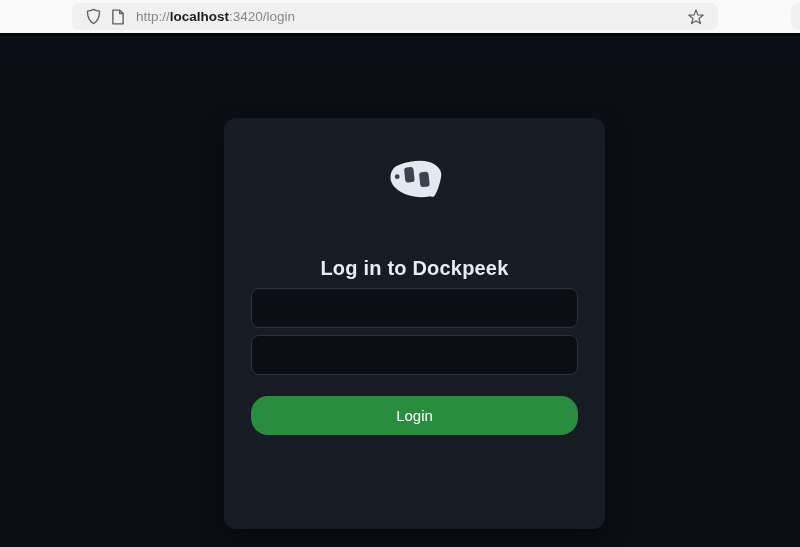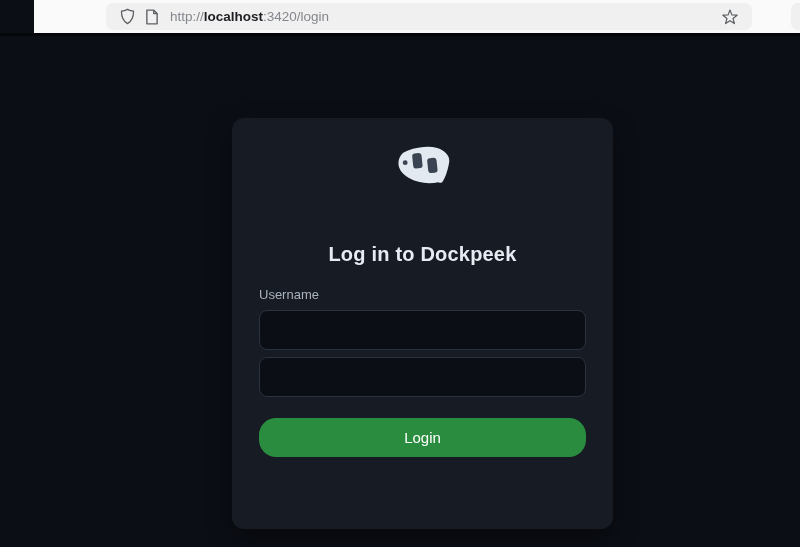--- a/index.html
+++ b/index.html
@@ -5,44 +5,44 @@
   * { box-sizing: border-box; }
   html, body { margin: 0; padding: 0; }
   body {
     width: 800px; height: 547px; overflow: hidden;
     font-family: "Liberation Sans", sans-serif;
     background: #0b0e15;
   }
 
   
   .toolbar {
-    position: relative; height: 33px; background: #fafafa; overflow: hidden; margin-left: 34px;
+    position: relative; height: 33px; background: #fafafa; overflow: hidden;
   }
   .url-bar {
     position: absolute; left: 72px; top: 3px; width: 646px; height: 27px;
     background: #f0f0f1; border-radius: 7px;
     display: flex; align-items: center; padding: 0 10px 0 13px;
   }
   .url-bar .icon { display: flex; align-items: center; margin-right: 9px; flex: 0 0 auto; }
   .url-text { font-size: 13.5px; color: #84878b; white-space: nowrap; margin-left: 2px; }
   .url-text .host { color: #1c1e21; font-weight: 700; }
   .star-wrap { margin-left: auto; margin-right: 3px; display: flex; align-items: center; }
   .edge-btn {
     position: absolute; right: -7px; top: 3px; width: 16px; height: 27px;
     background: #f0f0f1; border-radius: 7px;
   }
   .divider { height: 3px; background: #05070a; }
 
   
   .page { position: relative; height: 511px; background: #0b0e15; }
   .card {
-    position: absolute; left: 232px; top: 82px; width: 381px; height: 411px;
+    position: absolute; left: 224px; top: 82px; width: 381px; height: 411px;
     background: #161b24; border-radius: 12px;
     box-shadow: 0 10px 24px rgba(0,0,0,.40);
-    padding: 24px 27px;
+    padding: 38px 27px;
   }
   .logo-wrap { display: flex; justify-content: center; }
   .card-title {
     margin: 54px 0 0; font-size: 20px; line-height: 26px; font-weight: 700;
     color: #e7ecf2; text-align: center; letter-spacing: .2px;
   }
   .field-label {
     display: block; font-size: 13px; line-height: 16px; color: #a9b2bd;
   }
   .label-username { margin-top: 20px; }
@@ -97,21 +97,20 @@
           <circle cx="13" cy="22" r="2.6"></circle>
           <rect x="21" y="12" width="10" height="16" rx="3" transform="rotate(-6 26 20)"></rect>
           <rect x="37" y="17" width="10" height="16" rx="3" transform="rotate(-6 42 25)"></rect>
         </g>
       </svg>
     </div>
 
     <h1 class="card-title">Log in to Dockpeek</h1>
 
     <form>
-      <label class="field-label label-username">Username</label>
       <input class="text-input" type="text" value="" style="">
 
       <input class="text-input" type="password" value="" style="">
 
       <button class="login-btn" type="submit">Login</button>
     </form>
 
   </div>
 </div>
 

